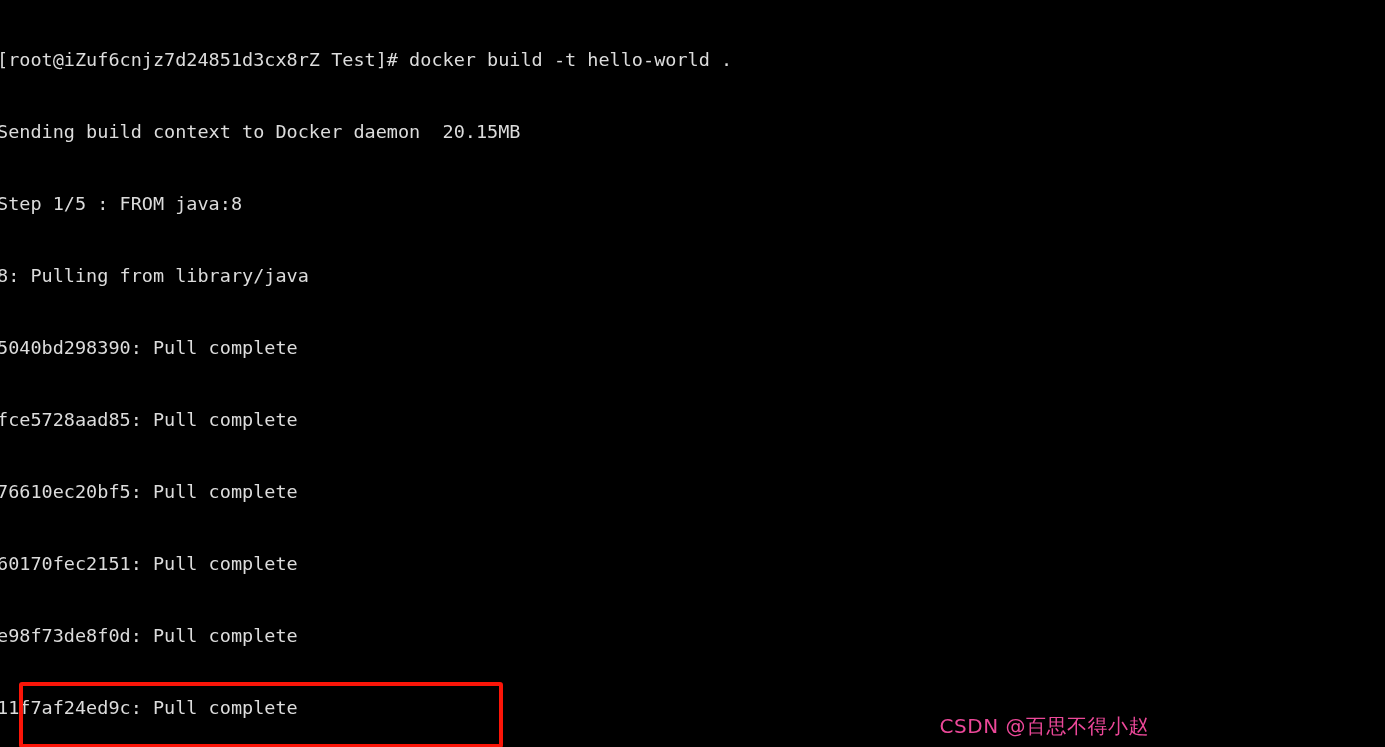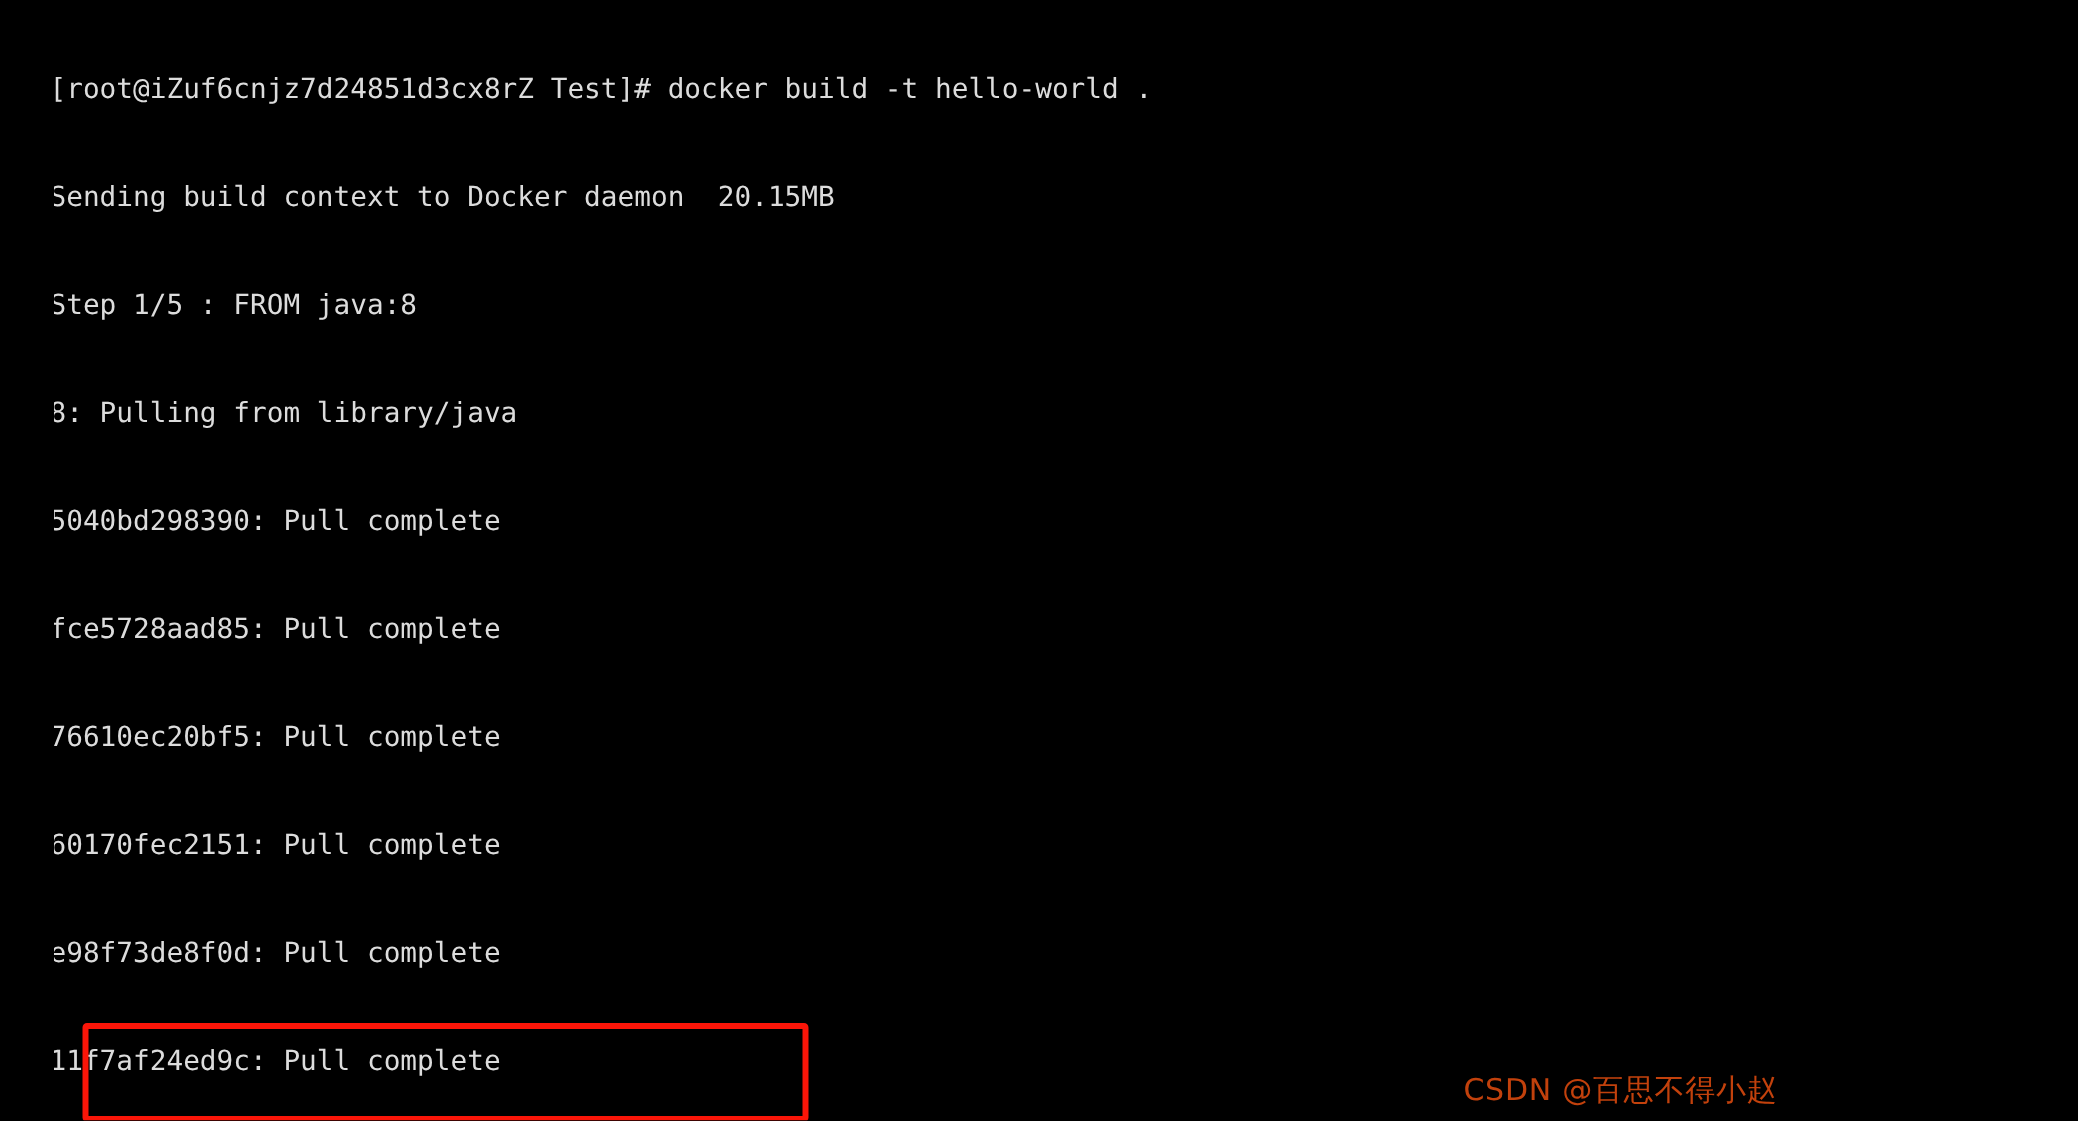--- a/index.html
+++ b/index.html
@@ -15,21 +15,20 @@
     position: relative;
     width: 1163px;
     height: 747px;
     background: #000000;
     font-family: "DejaVu Sans Mono", "Liberation Mono", monospace;
     font-size: 18.5px;
     line-height: 24px;
     letter-spacing: 0px;
     color: #dcdcdc;
     overflow: hidden;
-    margin-left: 36px;
   }
 
   #console-lines {
     position: absolute;
     left: -3px;
     top: 0px;
     width: 1392px;
     white-space: pre;
   }
 
@@ -56,21 +55,21 @@
   }
 
   
   #watermark {
     position: absolute;
     right: 14px;
     bottom: 8px;
     font-family: "DejaVu Sans", "Liberation Sans", sans-serif;
     font-size: 20px;
     line-height: 26px;
-    color: #c2410c;
+    color: #ec4899;
     letter-spacing: 0.5px;
     white-space: pre;
   }
 </style>
 </head>
 <body>
 
 <div id="terminal">
 
   <div id="console-lines">

